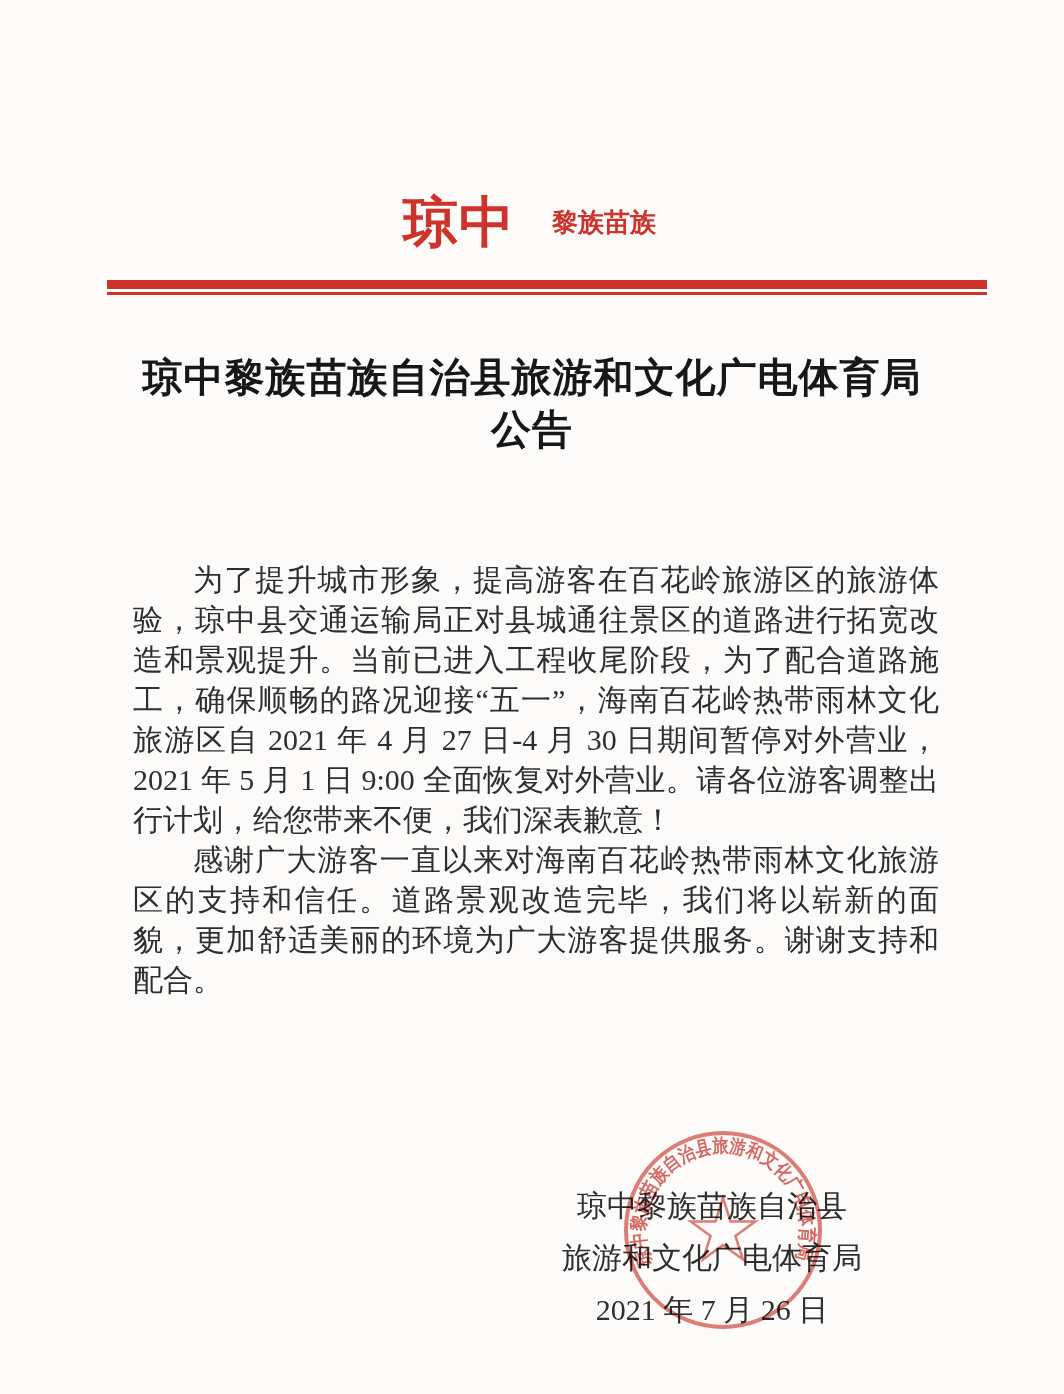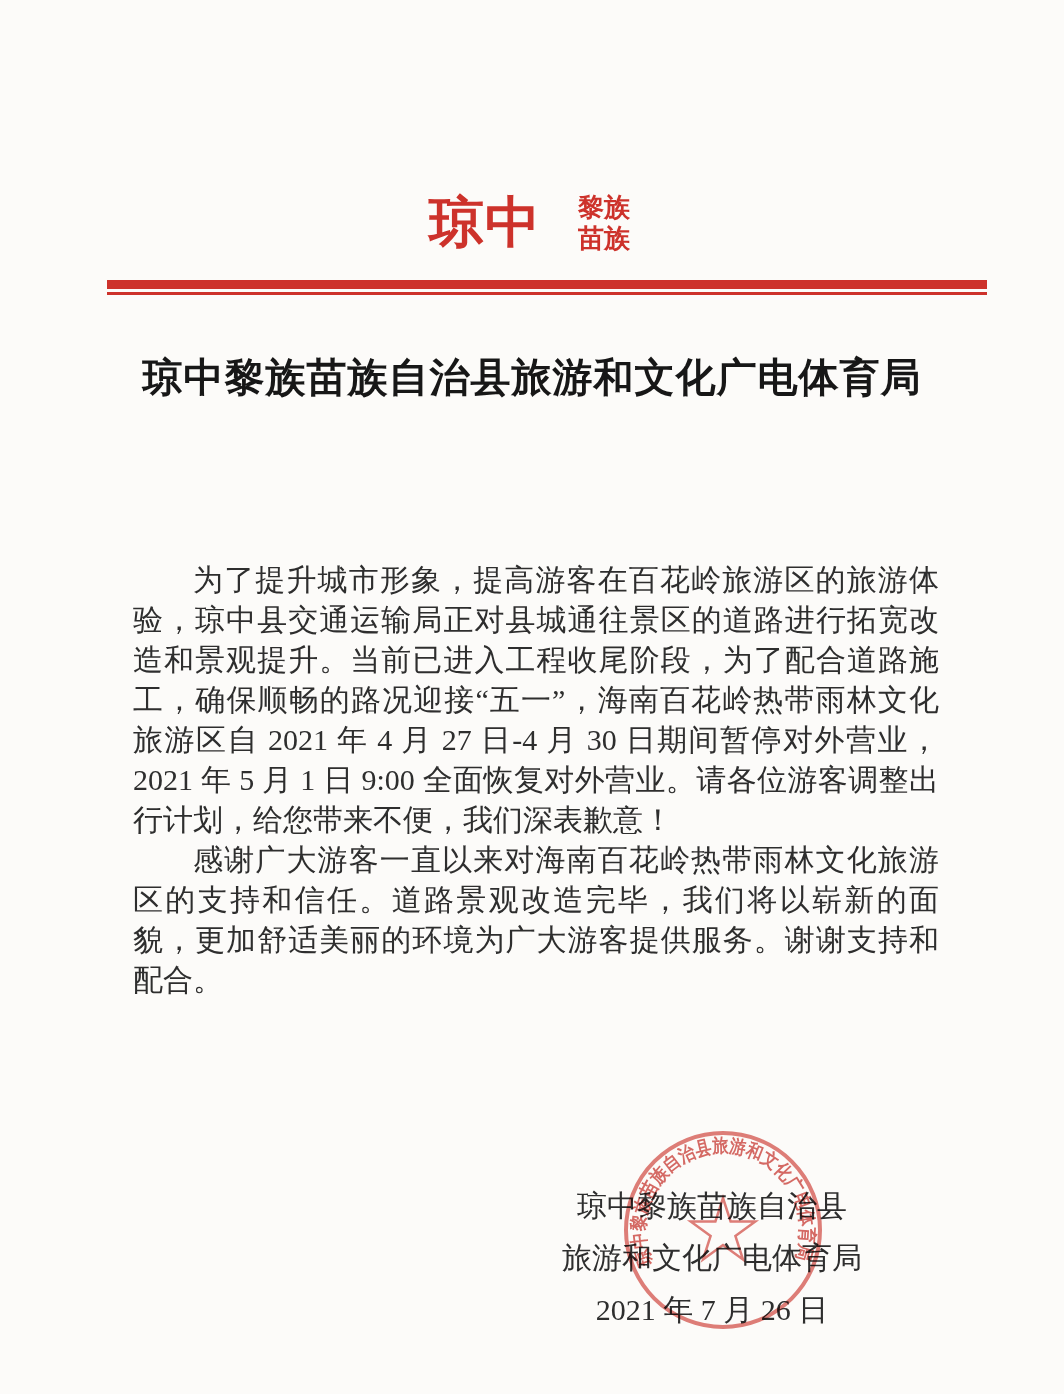--- a/index.html
+++ b/index.html
@@ -36,21 +36,21 @@
     white-space: nowrap;
     gap: 32px;
   }
   .lh-big {
     font-size: 55px;
     font-weight: bold;
     letter-spacing: 1px;
   }
   .lh-stack {
     display: inline-flex;
-    flex-direction: column;
+    flex-direction: row;
     justify-content: flex-start;
     margin: 0 5px;
     font-size: 26px;
     font-weight: bold;
     line-height: 1.2;
     text-align: center;
   }
 
   
   .red-rule {
@@ -147,20 +147,21 @@
     <span class="lh-stack">
       <span>黎族</span>
       <span>苗族</span>
     </span>
   </header>
 
   <div class="red-rule"></div>
 
   <h1 class="doc-title">
     <div>琼中黎族苗族自治县旅游和文化广电体育局</div>
+    <div>公告</div>
   </h1>
 
   <main class="body-text">
     <p>为了提升城市形象，提高游客在百花岭旅游区的旅游体验，琼中县交通运输局正对县城通往景区的道路进行拓宽改造和景观提升。当前已进入工程收尾阶段，为了配合道路施工，确保顺畅的路况迎接“五一”，海南百花岭热带雨林文化旅游区自 2021 年 4 月 27 日-4 月 30 日期间暂停对外营业，2021 年 5 月 1 日 9:00 全面恢复对外营业。请各位游客调整出行计划，给您带来不便，我们深表歉意！</p>
     <p>感谢广大游客一直以来对海南百花岭热带雨林文化旅游区的支持和信任。道路景观改造完毕，我们将以崭新的面貌，更加舒适美丽的环境为广大游客提供服务。谢谢支持和配合。</p>
   </main>
 
   <div class="signature">
     <div>琼中黎族苗族自治县</div>
     <div>旅游和文化广电体育局</div>

